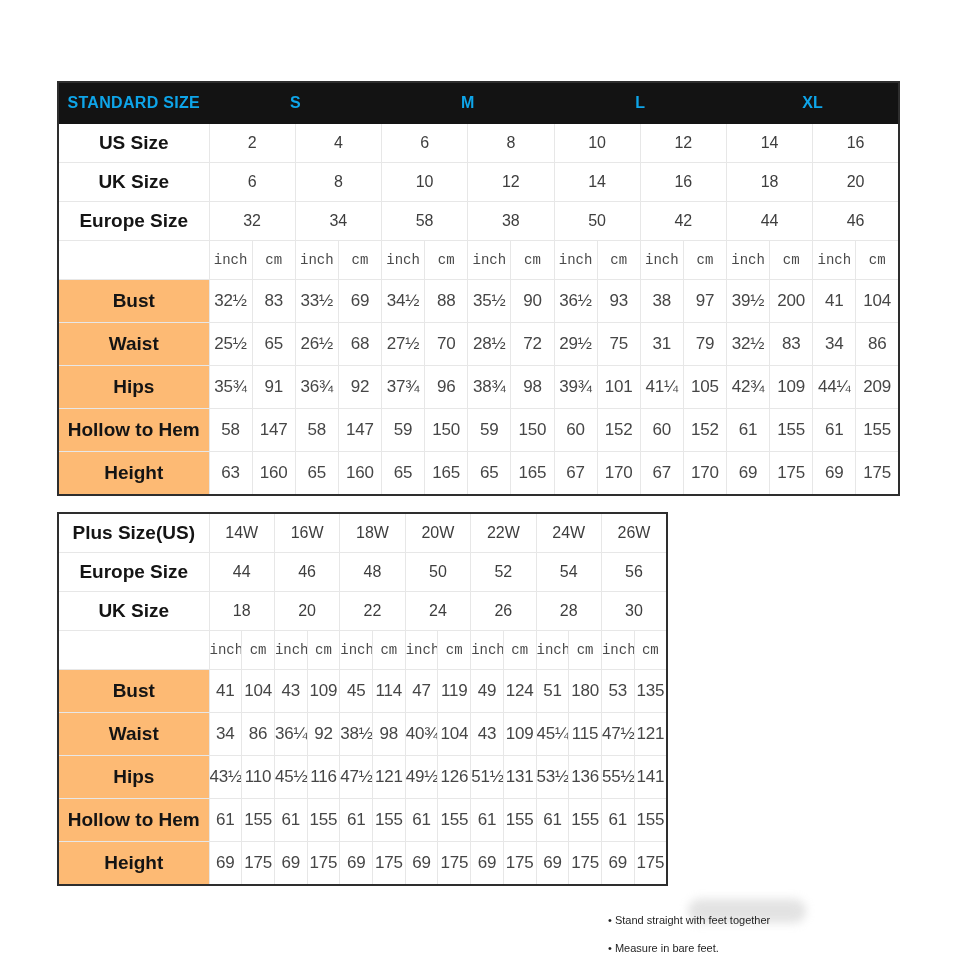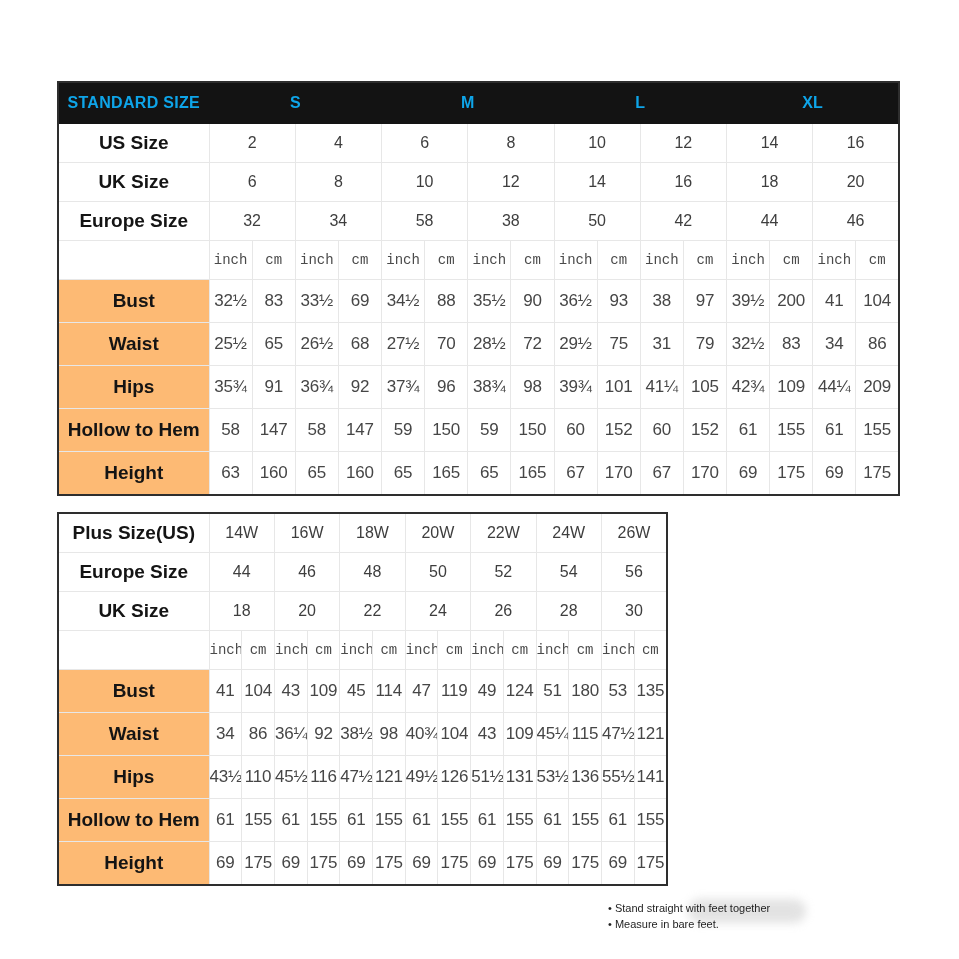--- a/index.html
+++ b/index.html
@@ -32,21 +32,21 @@
   tr.r-meas td{height:42px;}
   td.data-val{font-size:17px;color:#464646;letter-spacing:-0.2px;}
   .wmark{
     position:absolute;left:688px;top:899px;width:118px;height:24px;
     background:#b9b9b9;opacity:.4;filter:blur(5px);border-radius:12px;
   }
   .notes{
     position:absolute;left:608px;top:900px;font-size:11px;color:#1f1f1f;
     line-height:16px;text-align:left;
   }
-  .note-line{white-space:nowrap;}
+  .note-line{white-space:nowrap;margin-top:12px;}
 </style>
 </head>
 <body>
 
 <table id="standard-table" class="size-tbl">
     <colgroup>
       <col style="width:151px">
       <col>
       <col>
       <col>

